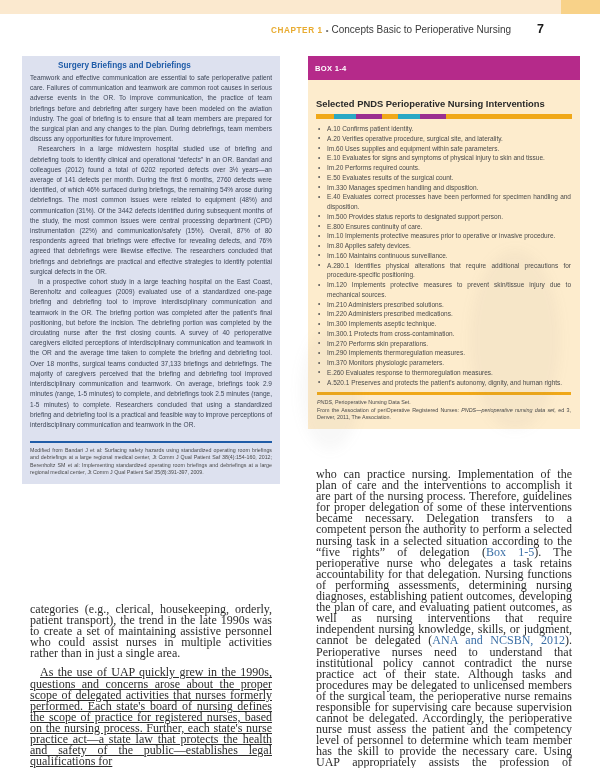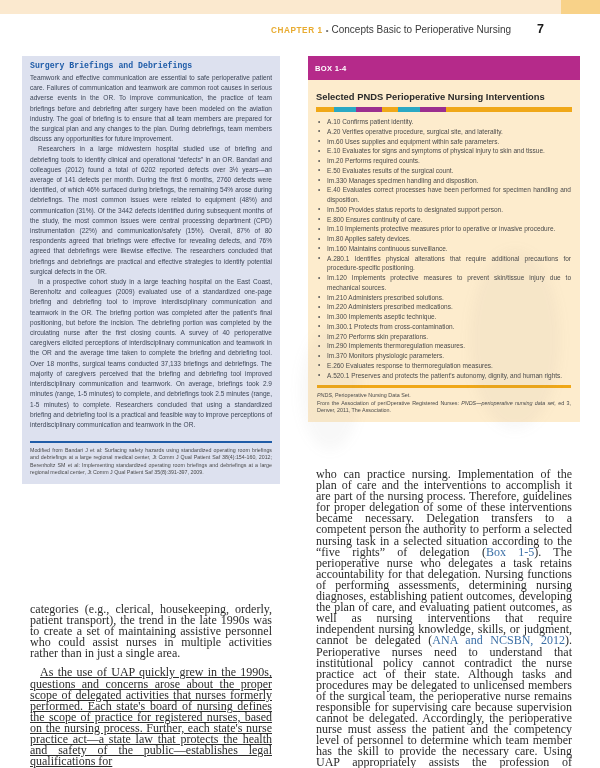--- a/index.html
+++ b/index.html
@@ -116,25 +116,26 @@
     align-items: center;
     gap: 2px;
     padding-left: 3px;
   }
   .rh-tick {
     width: 2.5px;
     height: 11px;
     background: #e07b1e;
   }
   .rh-subtitle {
-    font-family: Liberation Mono, monospace;
+    font-family: Liberation Sans, sans-serif;
     font-weight: bold;
     font-size: 8.2px;
     color: #1f5ca8;
     padding: 5px 8px 3px 8px;
+    margin-left: 28px;
   }
   .rh-body {
     padding: 0 8px 6px 8px;
   }
   .rh-body p {
     margin: 0 0 0 0;
     font-family: "Liberation Sans", sans-serif;
     font-size: 6.55px;
     line-height: 10.2px;
     color: #3d4657;
@@ -177,21 +178,21 @@
     font-weight: bold;
     font-size: 7.6px;
     color: #ffffff;
     letter-spacing: 0.3px;
   }
   .box14-title {
     font-family: "Liberation Sans", sans-serif;
     font-weight: bold;
     font-size: 9.4px;
     color: #2a2a2a;
-    padding: 11px 8px 5px 8px;
+    padding: 18px 8px 5px 8px;
   }
   .deco-bar {
     height: 5px;
     margin: 0 8px 5px 8px;
     background: #f0a818;
     position: relative;
   }
   .deco-seg {
     position: absolute;
     top: 0;

